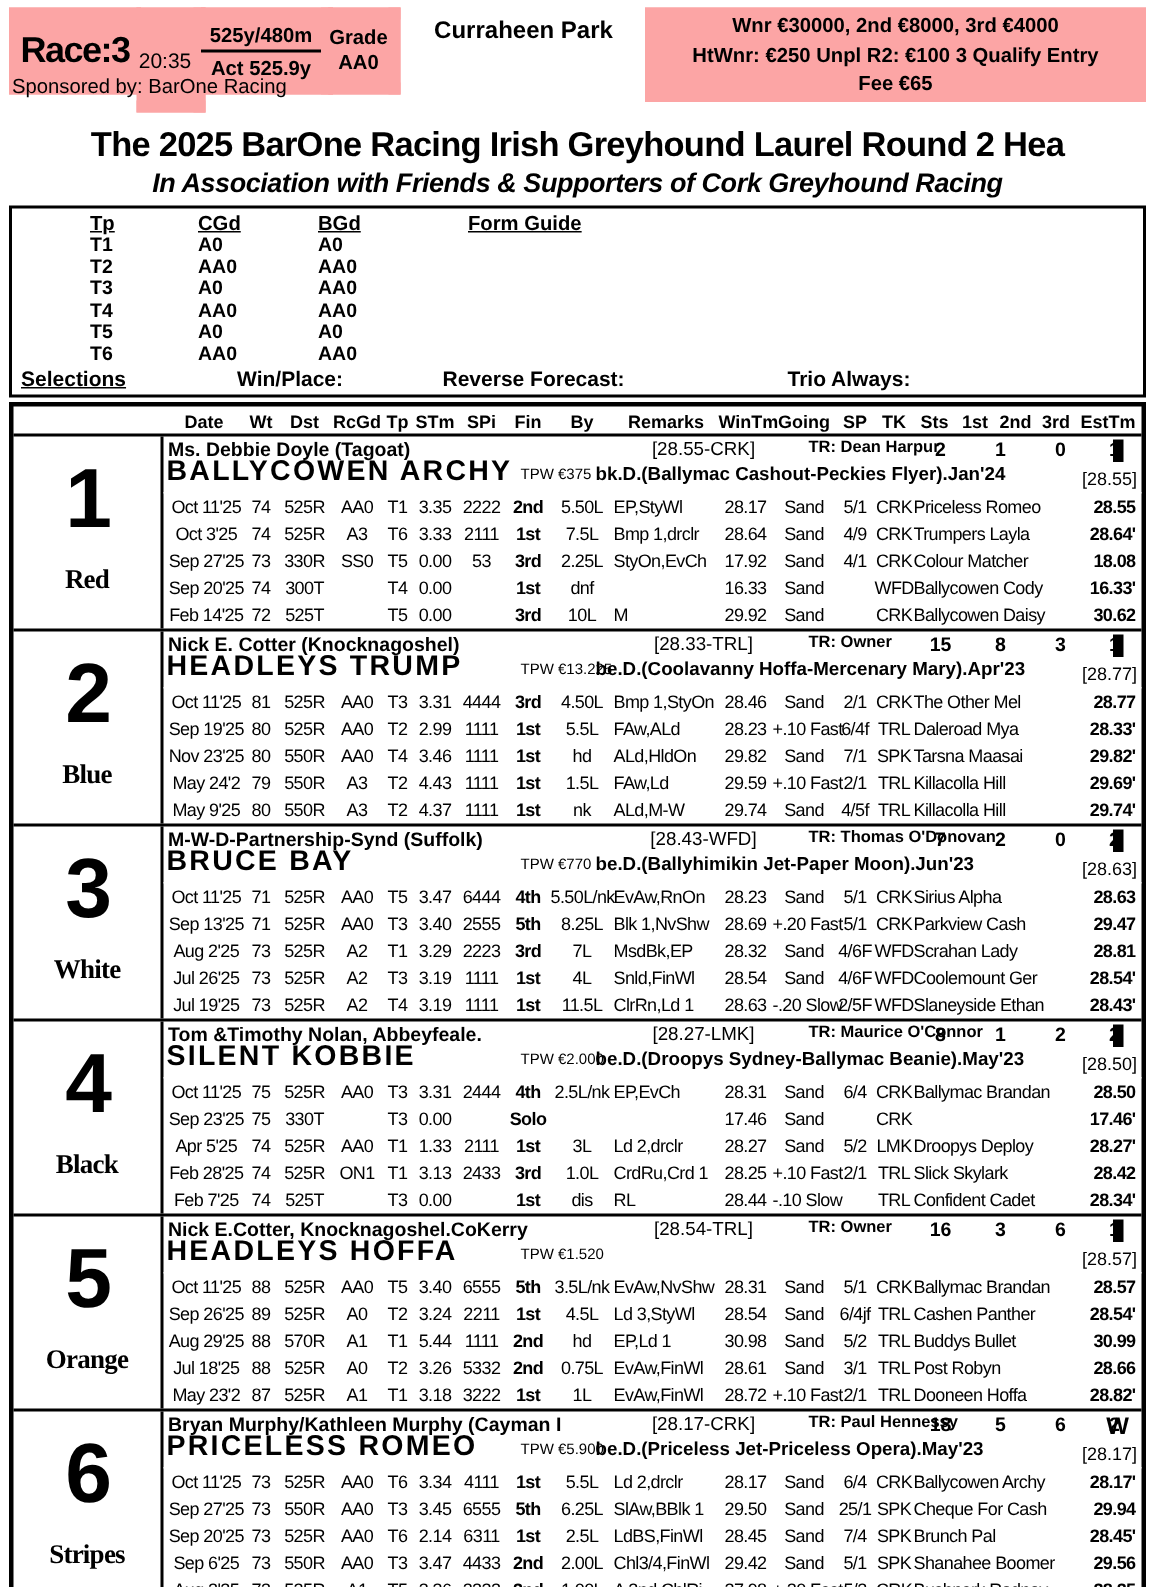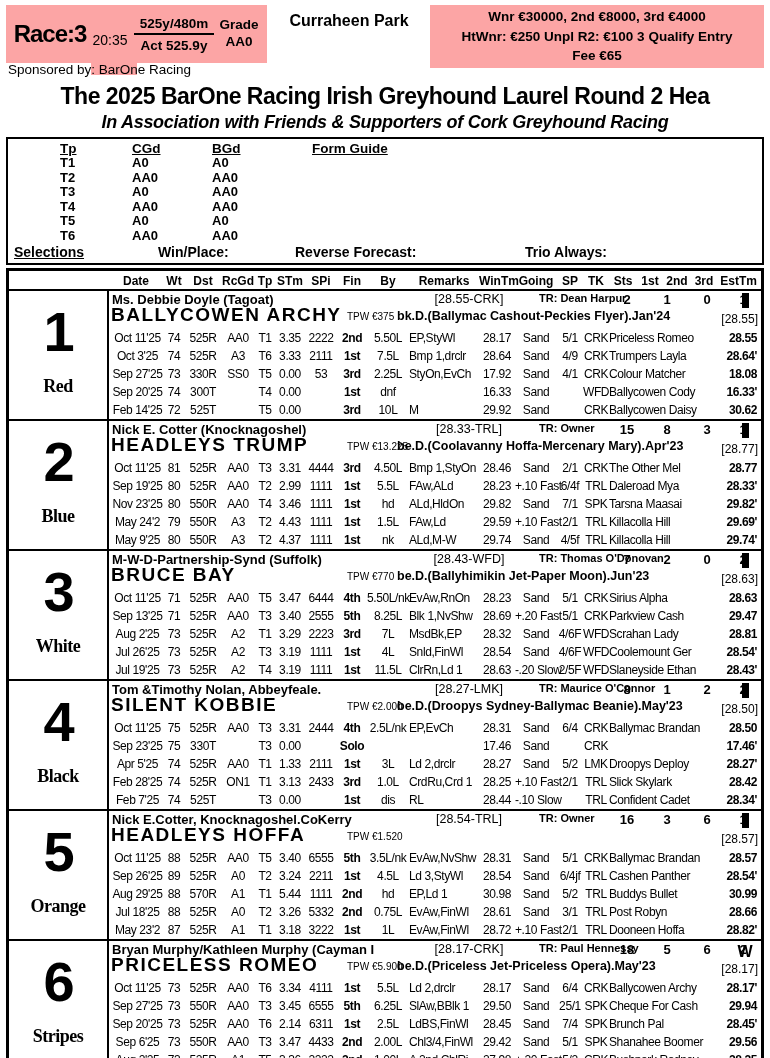--- a/index.html
+++ b/index.html
@@ -21,21 +21,21 @@
   .dist-box > div { flex:1; display:flex; align-items:center; justify-content:center; white-space:nowrap; }
   .dist-box > div:first-child { border-bottom:2px solid #000; }
   .grade-box { left:219px; top:5px; width:48px; height:58px; border-left:none;
     display:flex; flex-direction:column; align-items:center; justify-content:center;
     font-size:13.5px; font-weight:bold; line-height:1.25; }
   .track-name { position:absolute; left:268px; top:12px; width:162px;
     text-align:center; font-size:16px; font-weight:bold; }
   .prize-box { left:430px; top:5px; width:334px; height:63px; border-width:2.5px;
     display:flex; flex-direction:column; align-items:center; justify-content:center;
     font-size:13.5px; line-height:1.45; text-align:center; white-space:nowrap;font-weight:bold; }
-  .sponsored { position:absolute; left:8px; top:62px; font-size:13.5px; }
+  .sponsored { position:absolute; left:8px; top:50px; font-size:13.5px; }
 
   
   .title { text-align:center; font-size:23px; font-weight:bold; letter-spacing:-0.5px; margin-top:1px; }
   .subtitle { text-align:center; font-size:18px; font-weight:bold; font-style:italic; letter-spacing:-0.3px; margin-top:2px; }
 
   
   .fg-box { margin:4px 6px 0 6px; border:2px solid #000; position:relative;
     padding:2px 0 0 0; height:128px; }
   .fg-grid { padding-left:52px; font-weight:bold; font-size:13.5px; }
   .fg-head { display:flex; }

